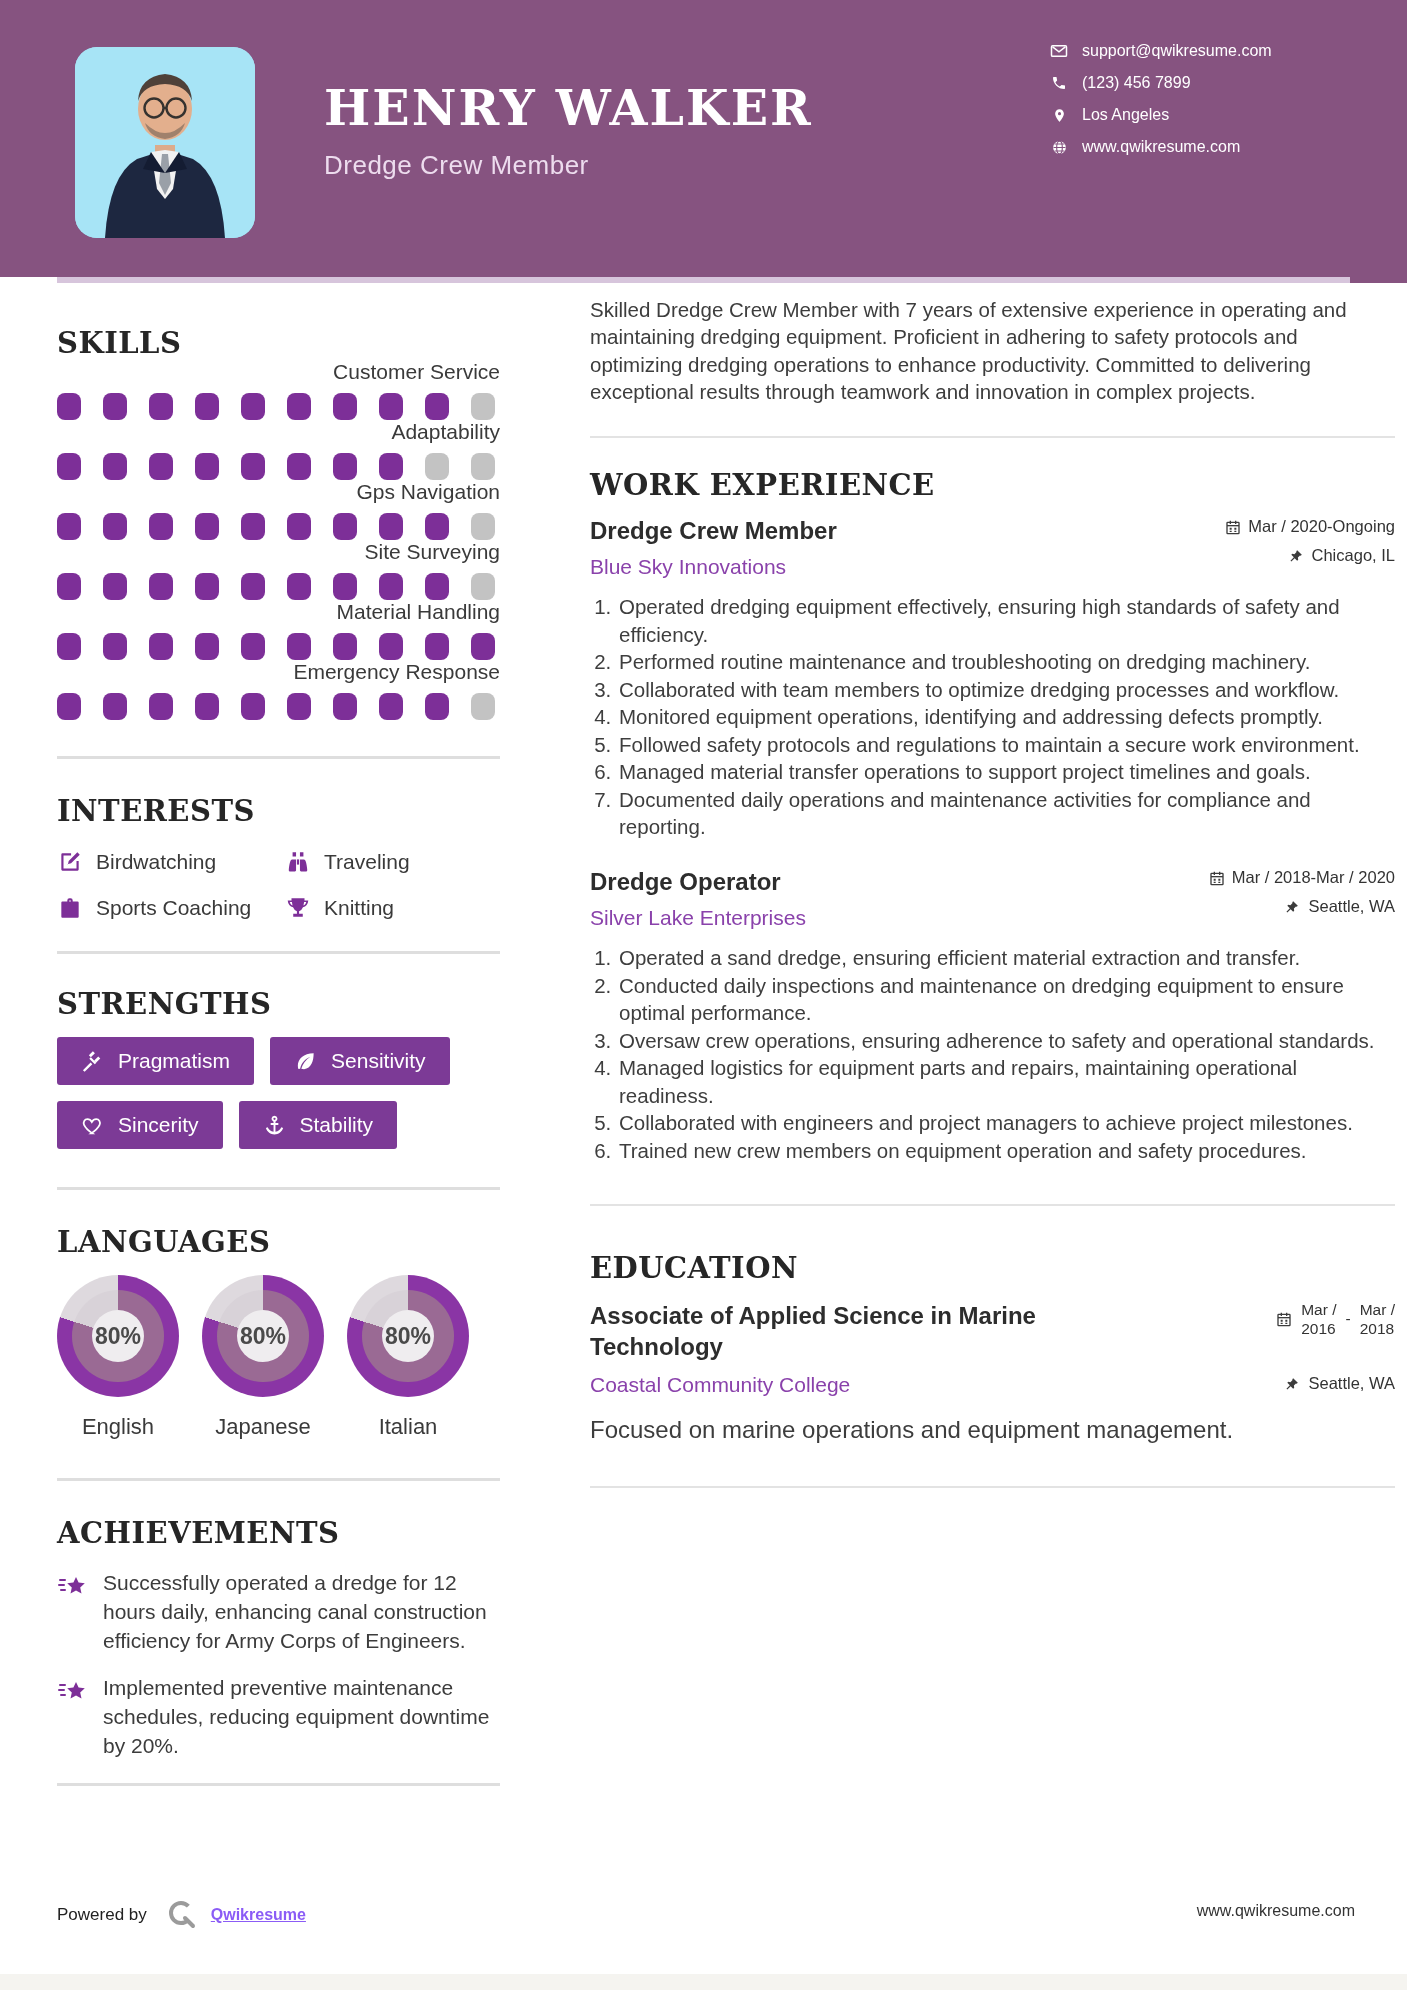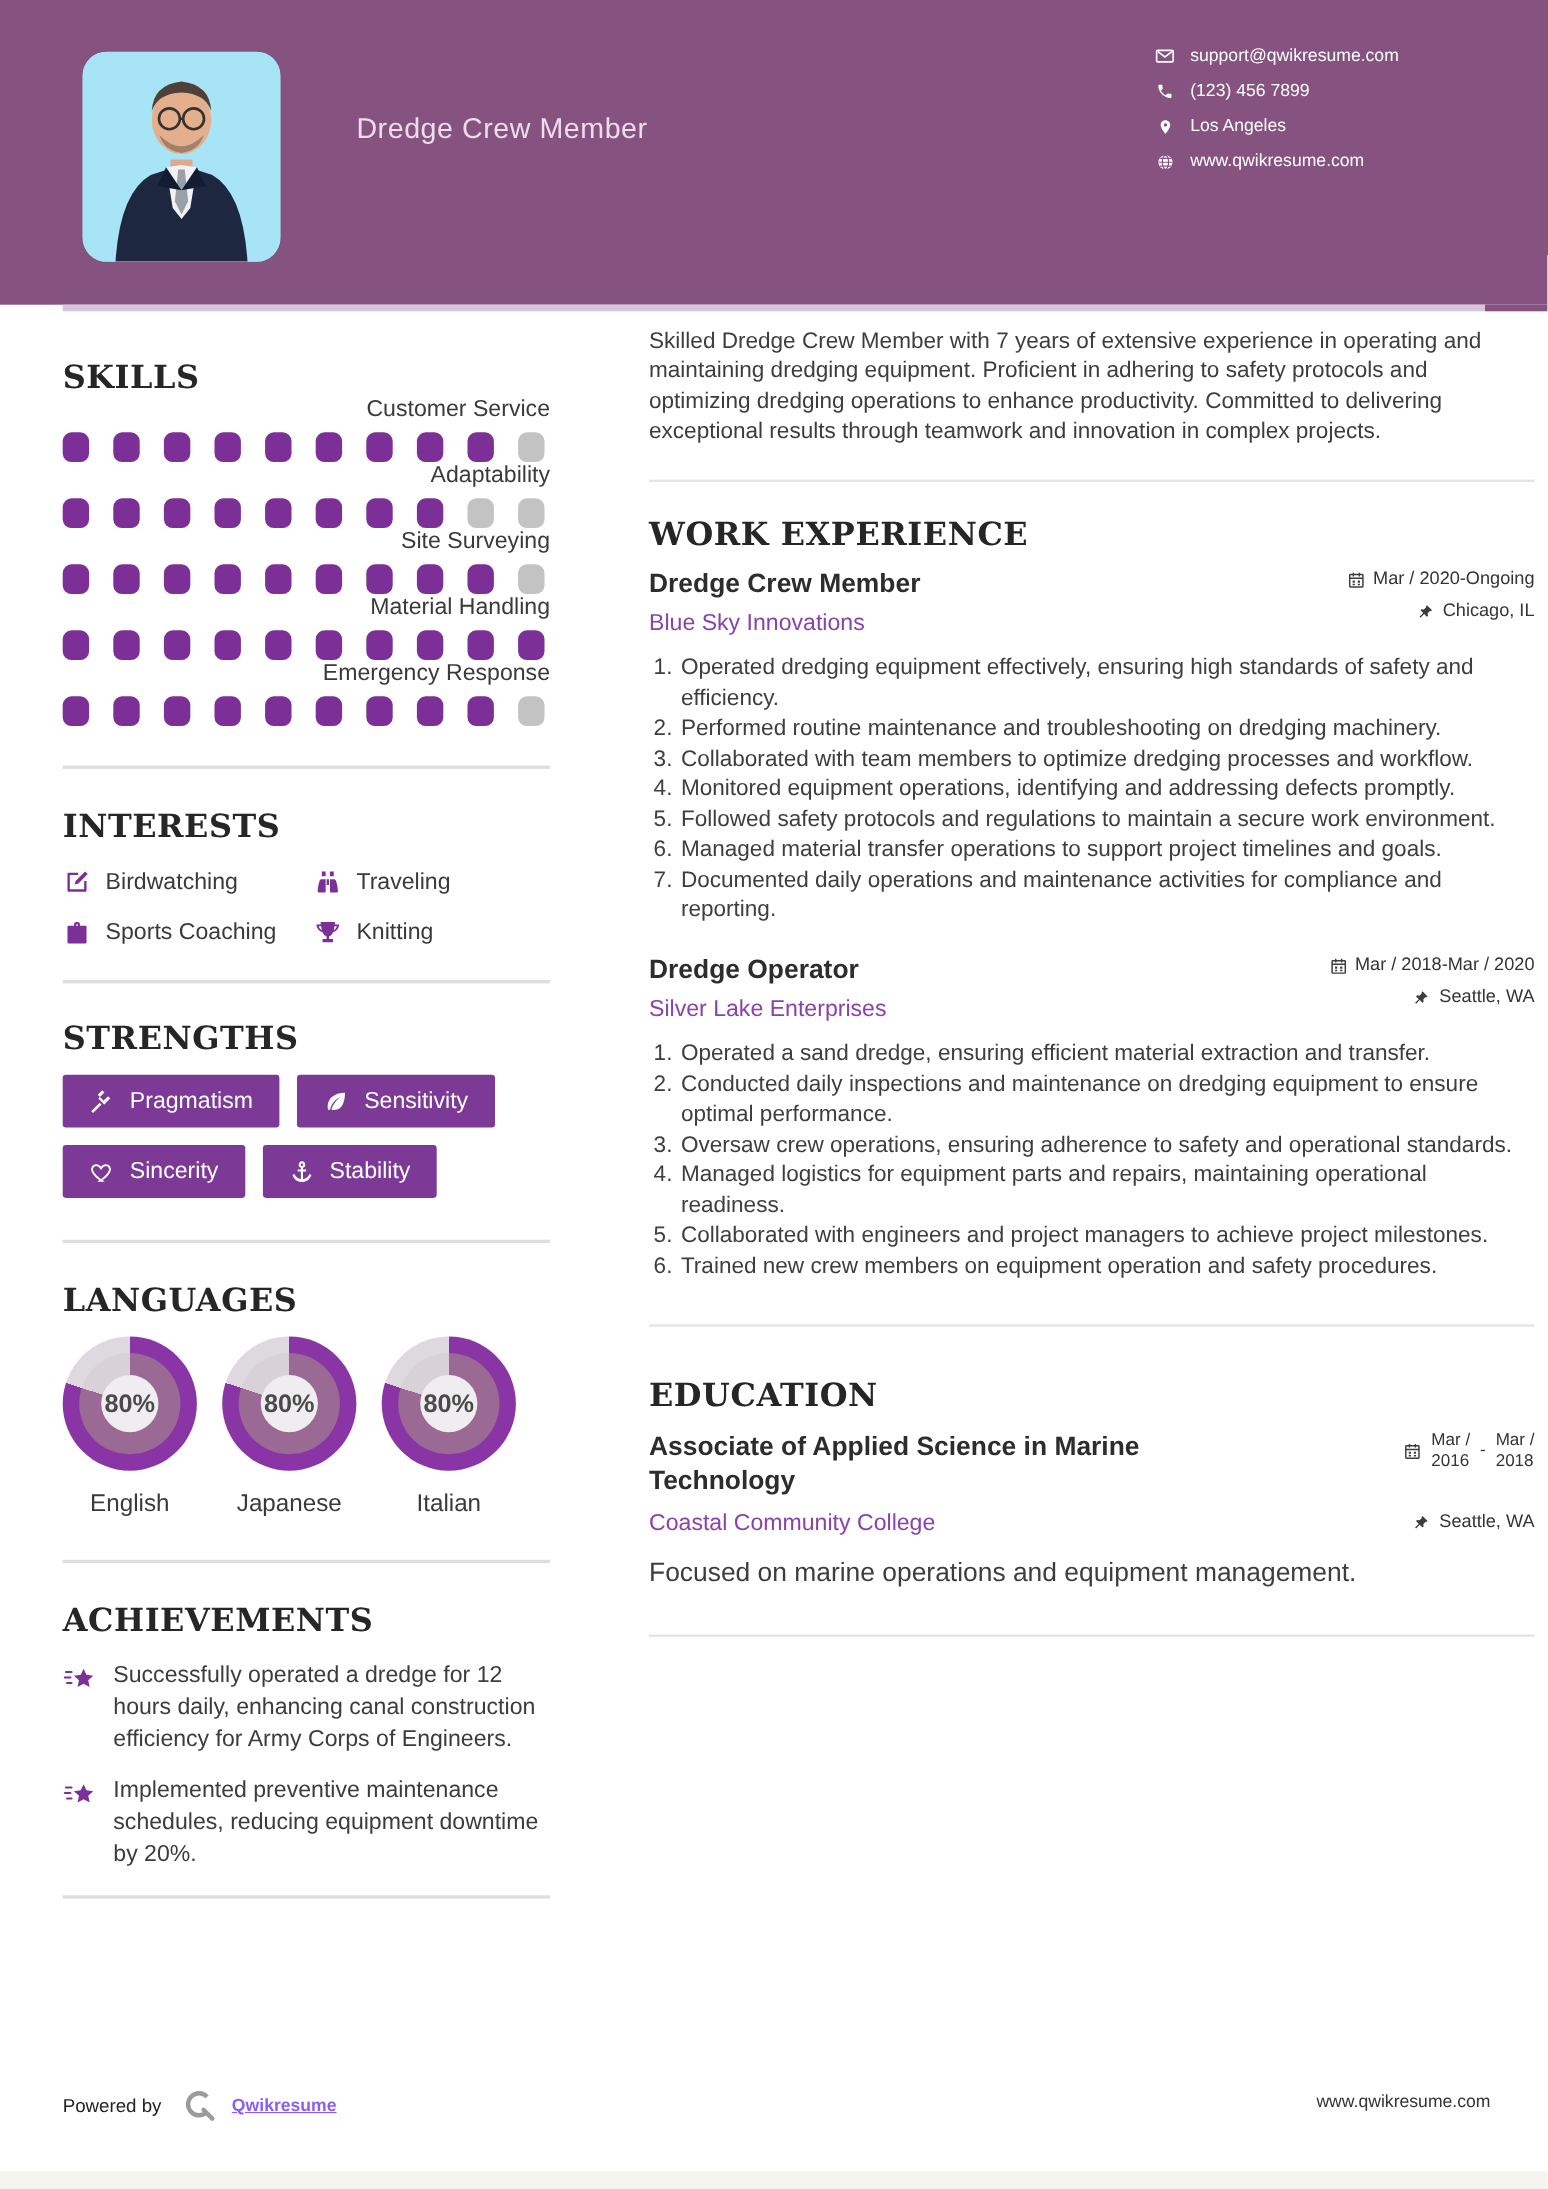--- a/index.html
+++ b/index.html
@@ -113,20 +113,21 @@
         <path d="M104 105 L90 126 L112 122 Z" fill="#141c32"></path>
         <ellipse cx="90" cy="62" rx="27" ry="31" fill="#e3af8d"></ellipse>
         <path d="M63 54 Q64 30 90 27 Q116 30 117 54 Q112 38 90 37 Q68 38 63 54 Z" fill="#4f4139"></path>
         <path d="M70 76 Q90 96 110 76 Q106 90 90 92 Q74 90 70 76 Z" fill="#8a7262" opacity="0.75"></path>
         <circle cx="79" cy="61" r="9.5" fill="none" stroke="#35322f" stroke-width="2.4"></circle>
         <circle cx="101" cy="61" r="9.5" fill="none" stroke="#35322f" stroke-width="2.4"></circle>
         <path d="M88.5 61 h3" stroke="#35322f" stroke-width="2.4"></path>
       </svg>
     </div>
     <div class="name-block">
+      <h1 class="name">HENRY WALKER</h1>
       <div class="job-subtitle">Dredge Crew Member</div>
     </div>
     <div class="contact">
       <div class="contact-row">
         <span class="cicon">
           <svg width="18" height="18" viewBox="0 0 24 24">
               <rect x="2" y="5" width="20" height="14" rx="1.5" fill="none" stroke="#ffffff" stroke-width="2"></rect>
               <path d="M3.5 6.5 L12 13 L20.5 6.5" fill="none" stroke="#ffffff" stroke-width="2"></path>
             </svg>
         </span>
@@ -191,20 +192,35 @@
           <div class="dots">
               <span class="dot"></span>
               <span class="dot"></span>
               <span class="dot"></span>
               <span class="dot"></span>
               <span class="dot"></span>
               <span class="dot"></span>
               <span class="dot"></span>
               <span class="dot"></span>
               <span class="dot off"></span>
+              <span class="dot off"></span>
+            </div>
+        </div>
+        <div class="skill">
+          <div class="skill-label">Gps Navigation</div>
+          <div class="dots">
+              <span class="dot"></span>
+              <span class="dot"></span>
+              <span class="dot"></span>
+              <span class="dot"></span>
+              <span class="dot"></span>
+              <span class="dot"></span>
+              <span class="dot"></span>
+              <span class="dot"></span>
+              <span class="dot"></span>
               <span class="dot off"></span>
             </div>
         </div>
         <div class="skill">
           <div class="skill-label">Site Surveying</div>
           <div class="dots">
               <span class="dot"></span>
               <span class="dot"></span>
               <span class="dot"></span>
               <span class="dot"></span>

